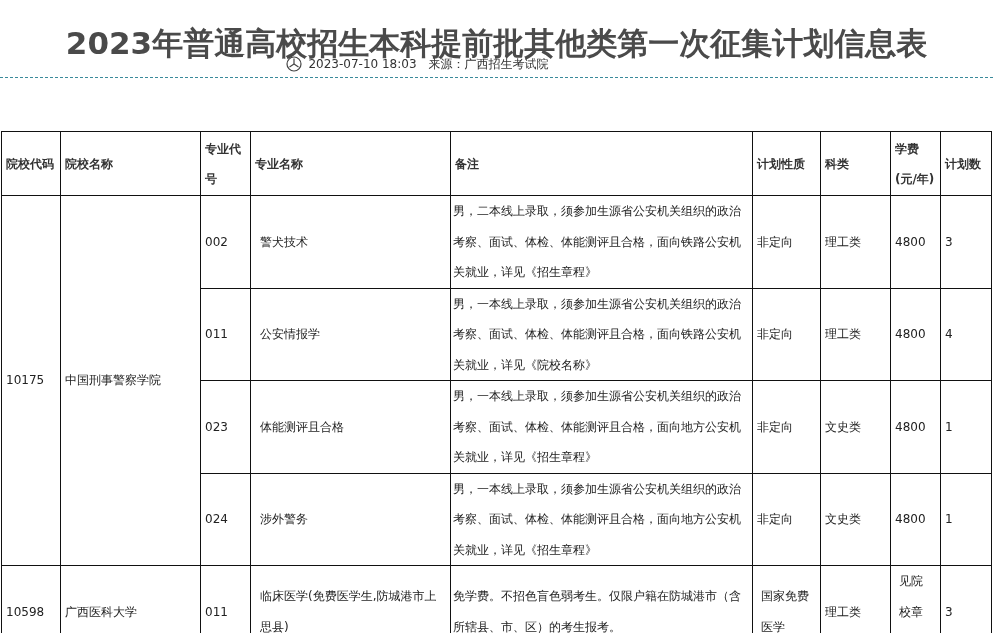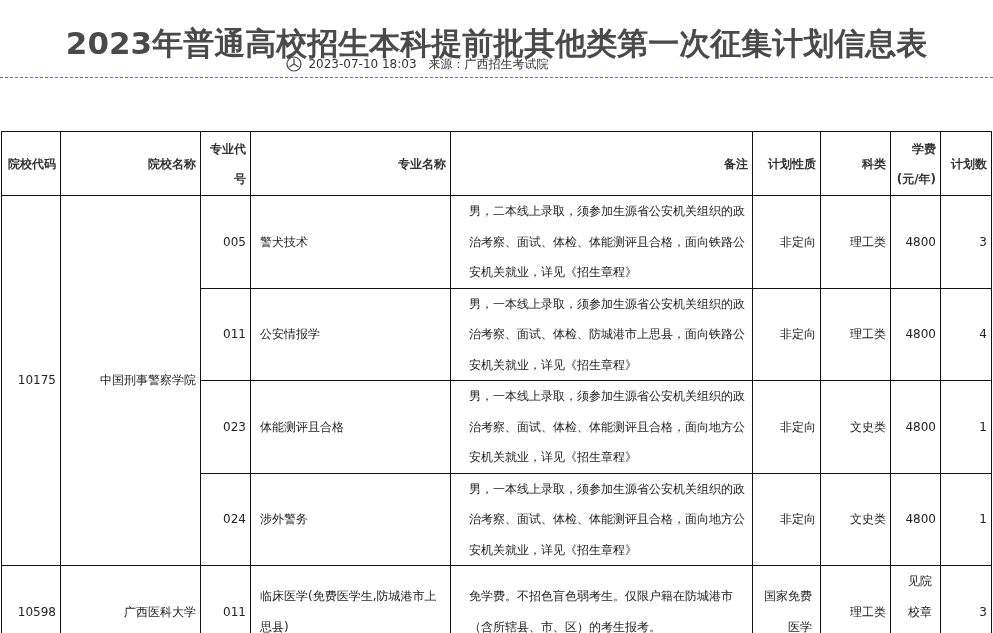--- a/index.html
+++ b/index.html
@@ -3,25 +3,25 @@
 <meta charset="utf-8">
 <style>
   html, body { margin:0; padding:0; background:#ffffff; }
   body { width:993px; height:633px; overflow:hidden; position:relative; font-family:"DejaVu Sans","Liberation Sans",sans-serif; color:#333; }
   .title { position:absolute; left:0; top:8px; width:993px; text-align:center; font-size:31px; font-weight:bold; color:#4a4a4a; letter-spacing:0px; line-height:46px;margin-top:12px; }
   .meta { position:absolute; left:0; top:54px; width:835px; text-align:center; font-size:12px; color:#333; line-height:20px; display:flex; justify-content:center; align-items:center; gap:6px; }
   .meta .clock { width:16px; height:16px; display:inline-block; }
   .meta .src-label { margin-left:6px; }
   .divider { position:absolute; left:0; top:77px; width:993px; height:0; border-top:1px dashed #3a8a9a; }
   table.plan { position:absolute; left:1px; top:131px; border-collapse:collapse; table-layout:fixed; width:990px; font-size:12px; color:#222; }
-  table.plan td, table.plan th { border:1.5px solid #111; padding:0 4px; vertical-align:middle; text-align:right; font-weight:normal; }
+  table.plan td, table.plan th { border:1.5px solid #111; padding:0 4px; vertical-align:middle; text-align:left; font-weight:normal; }
   table.plan th { font-weight:bold; color:#333; line-height:30px; }
   table.plan td { line-height:30.5px; }
   table.plan td.left { text-align:left; padding-left:9px; }
-  table.plan td.note { text-align:left; padding-left:18px; padding-right:6px; }
+  table.plan td.note { text-align:left; padding-left:2px; padding-right:6px; }
   .hdr-row { height:64px; }
   .row-std { height:92px; }
   .row-last { height:64px; }
 </style>
 </head>
 <body>
 
 <div class="title">2023年普通高校招生本科提前批其他类第一次征集计划信息表</div>
 
 <div class="meta">
@@ -61,32 +61,32 @@
     <th>备注</th>
     <th>计划性质</th>
     <th>科类</th>
     <th><span>学费</span><br><span>(元/年)</span></th>
     <th>计划数</th>
   </tr>
 
   <tr class="row-std">
     <td rowspan="4">10175</td>
     <td rowspan="4">中国刑事警察学院</td>
-    <td>005</td>
+    <td>002</td>
     <td class="left">警犬技术</td>
     <td class="note">男，二本线上录取，须参加生源省公安机关组织的政治考察、面试、体检、体能测评且合格，面向铁路公安机关就业，详见《招生章程》</td>
     <td>非定向</td>
     <td>理工类</td>
     <td>4800</td>
     <td>3</td>
   </tr>
   <tr class="row-std">
     <td>011</td>
     <td class="left">公安情报学</td>
-    <td class="note">男，一本线上录取，须参加生源省公安机关组织的政治考察、面试、体检、防城港市上思县，面向铁路公安机关就业，详见《招生章程》</td>
+    <td class="note">男，一本线上录取，须参加生源省公安机关组织的政治考察、面试、体检、体能测评且合格，面向铁路公安机关就业，详见《院校名称》</td>
     <td>非定向</td>
     <td>理工类</td>
     <td>4800</td>
     <td>4</td>
   </tr>
   <tr class="row-std">
     <td>023</td>
     <td class="left">体能测评且合格</td>
     <td class="note">男，一本线上录取，须参加生源省公安机关组织的政治考察、面试、体检、体能测评且合格，面向地方公安机关就业，详见《招生章程》</td>
     <td>非定向</td>

